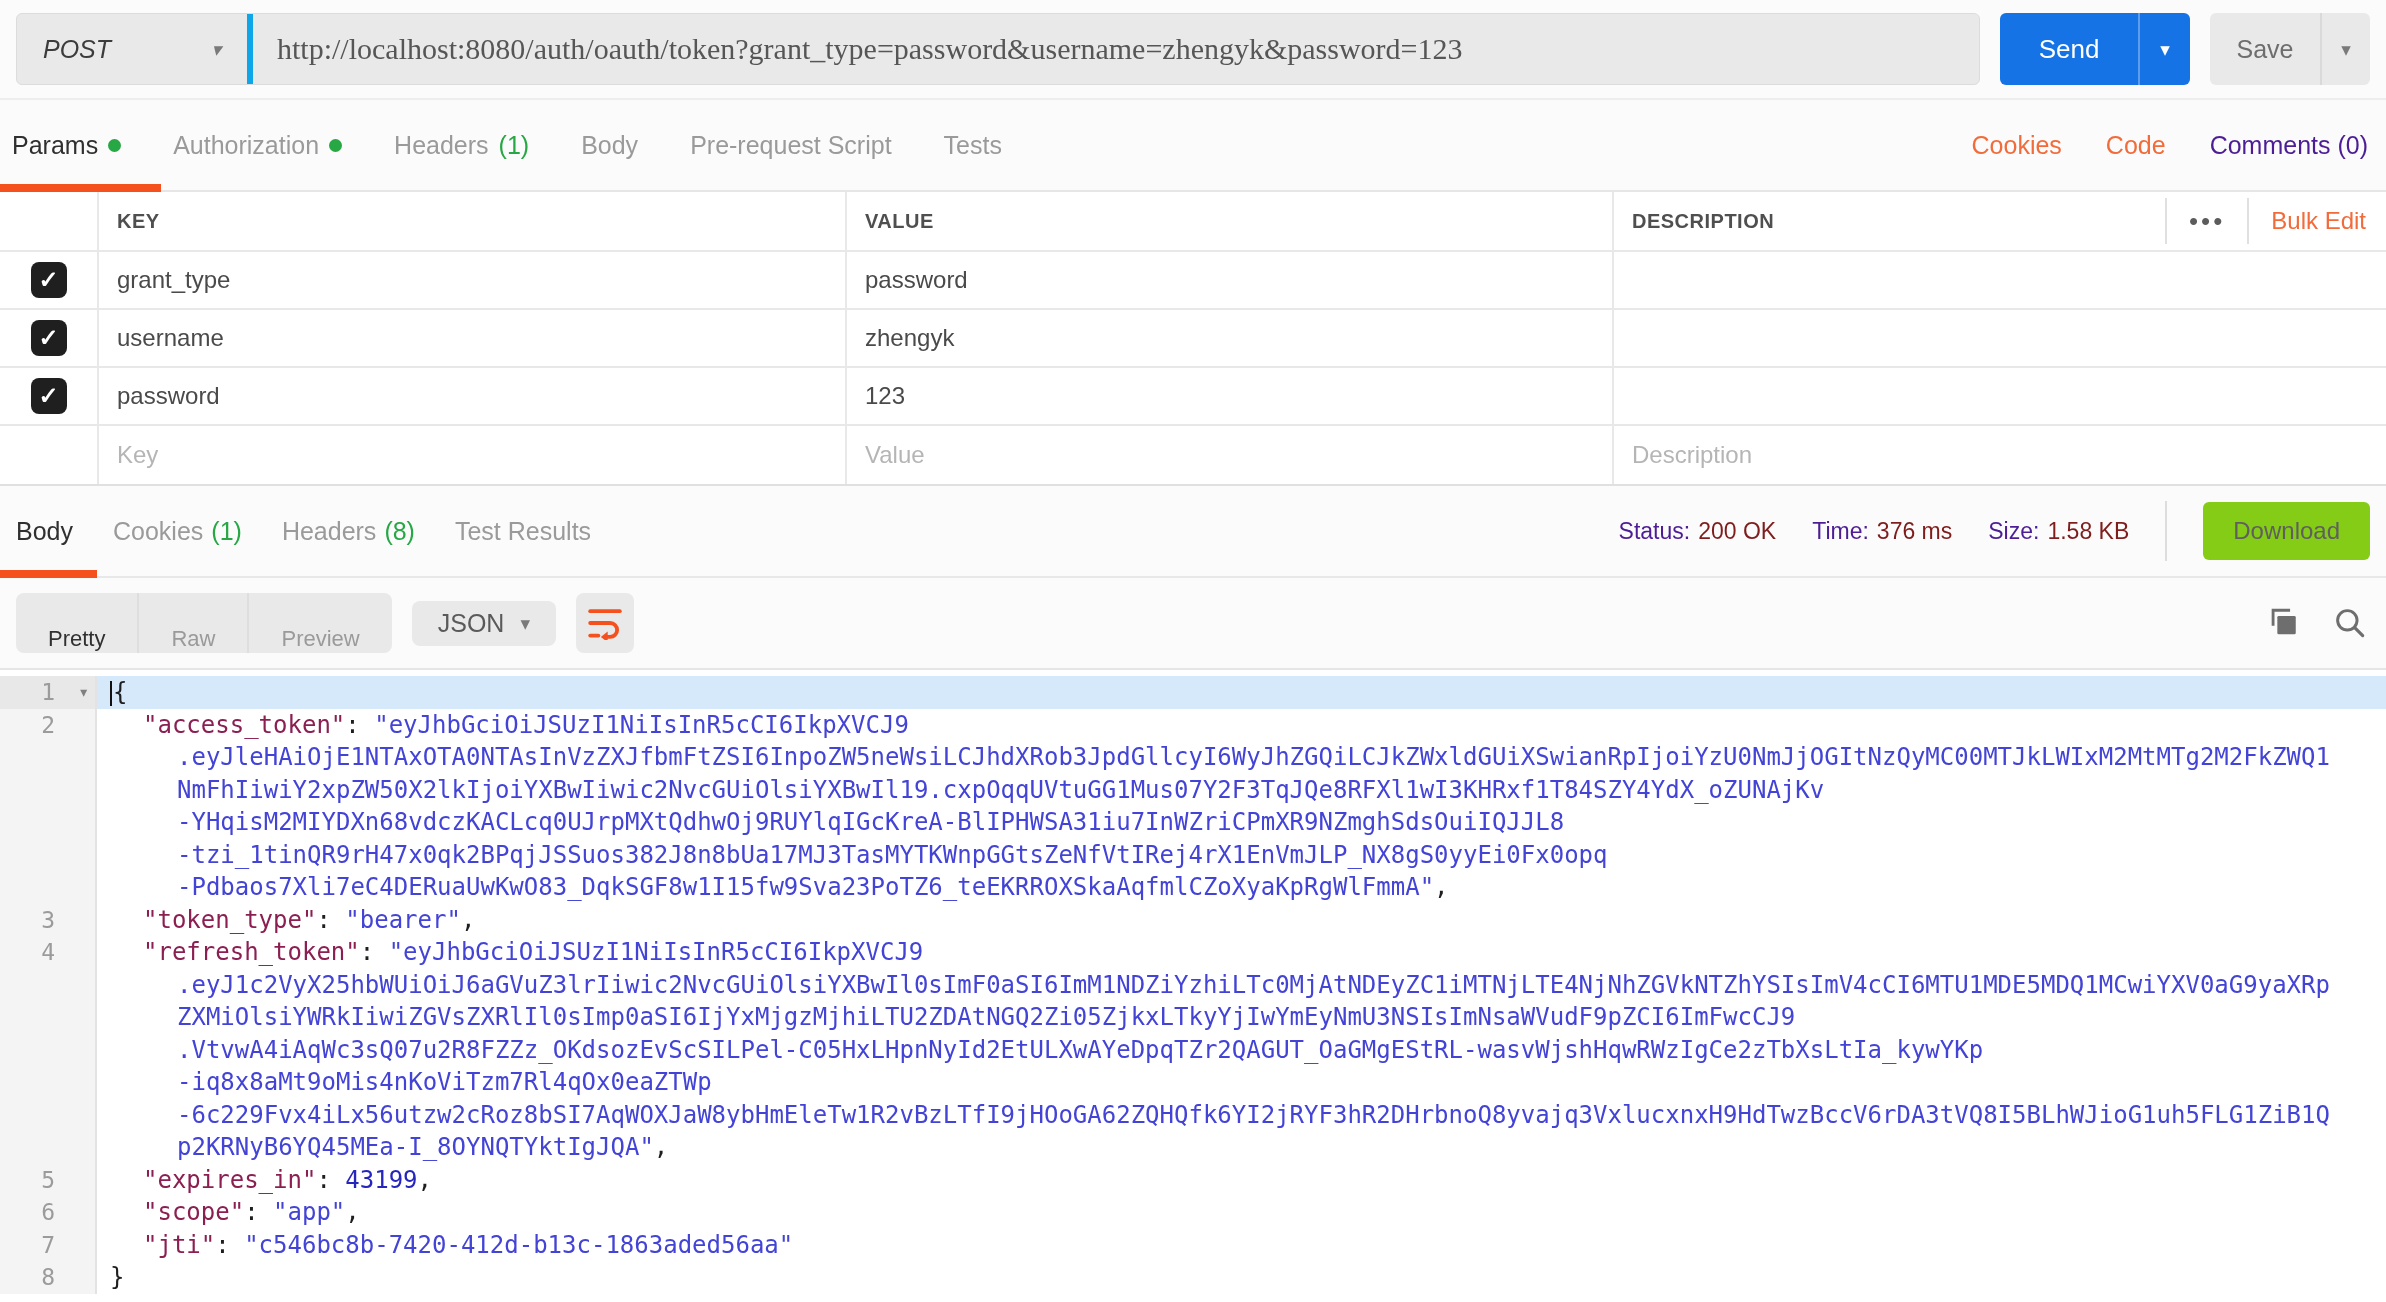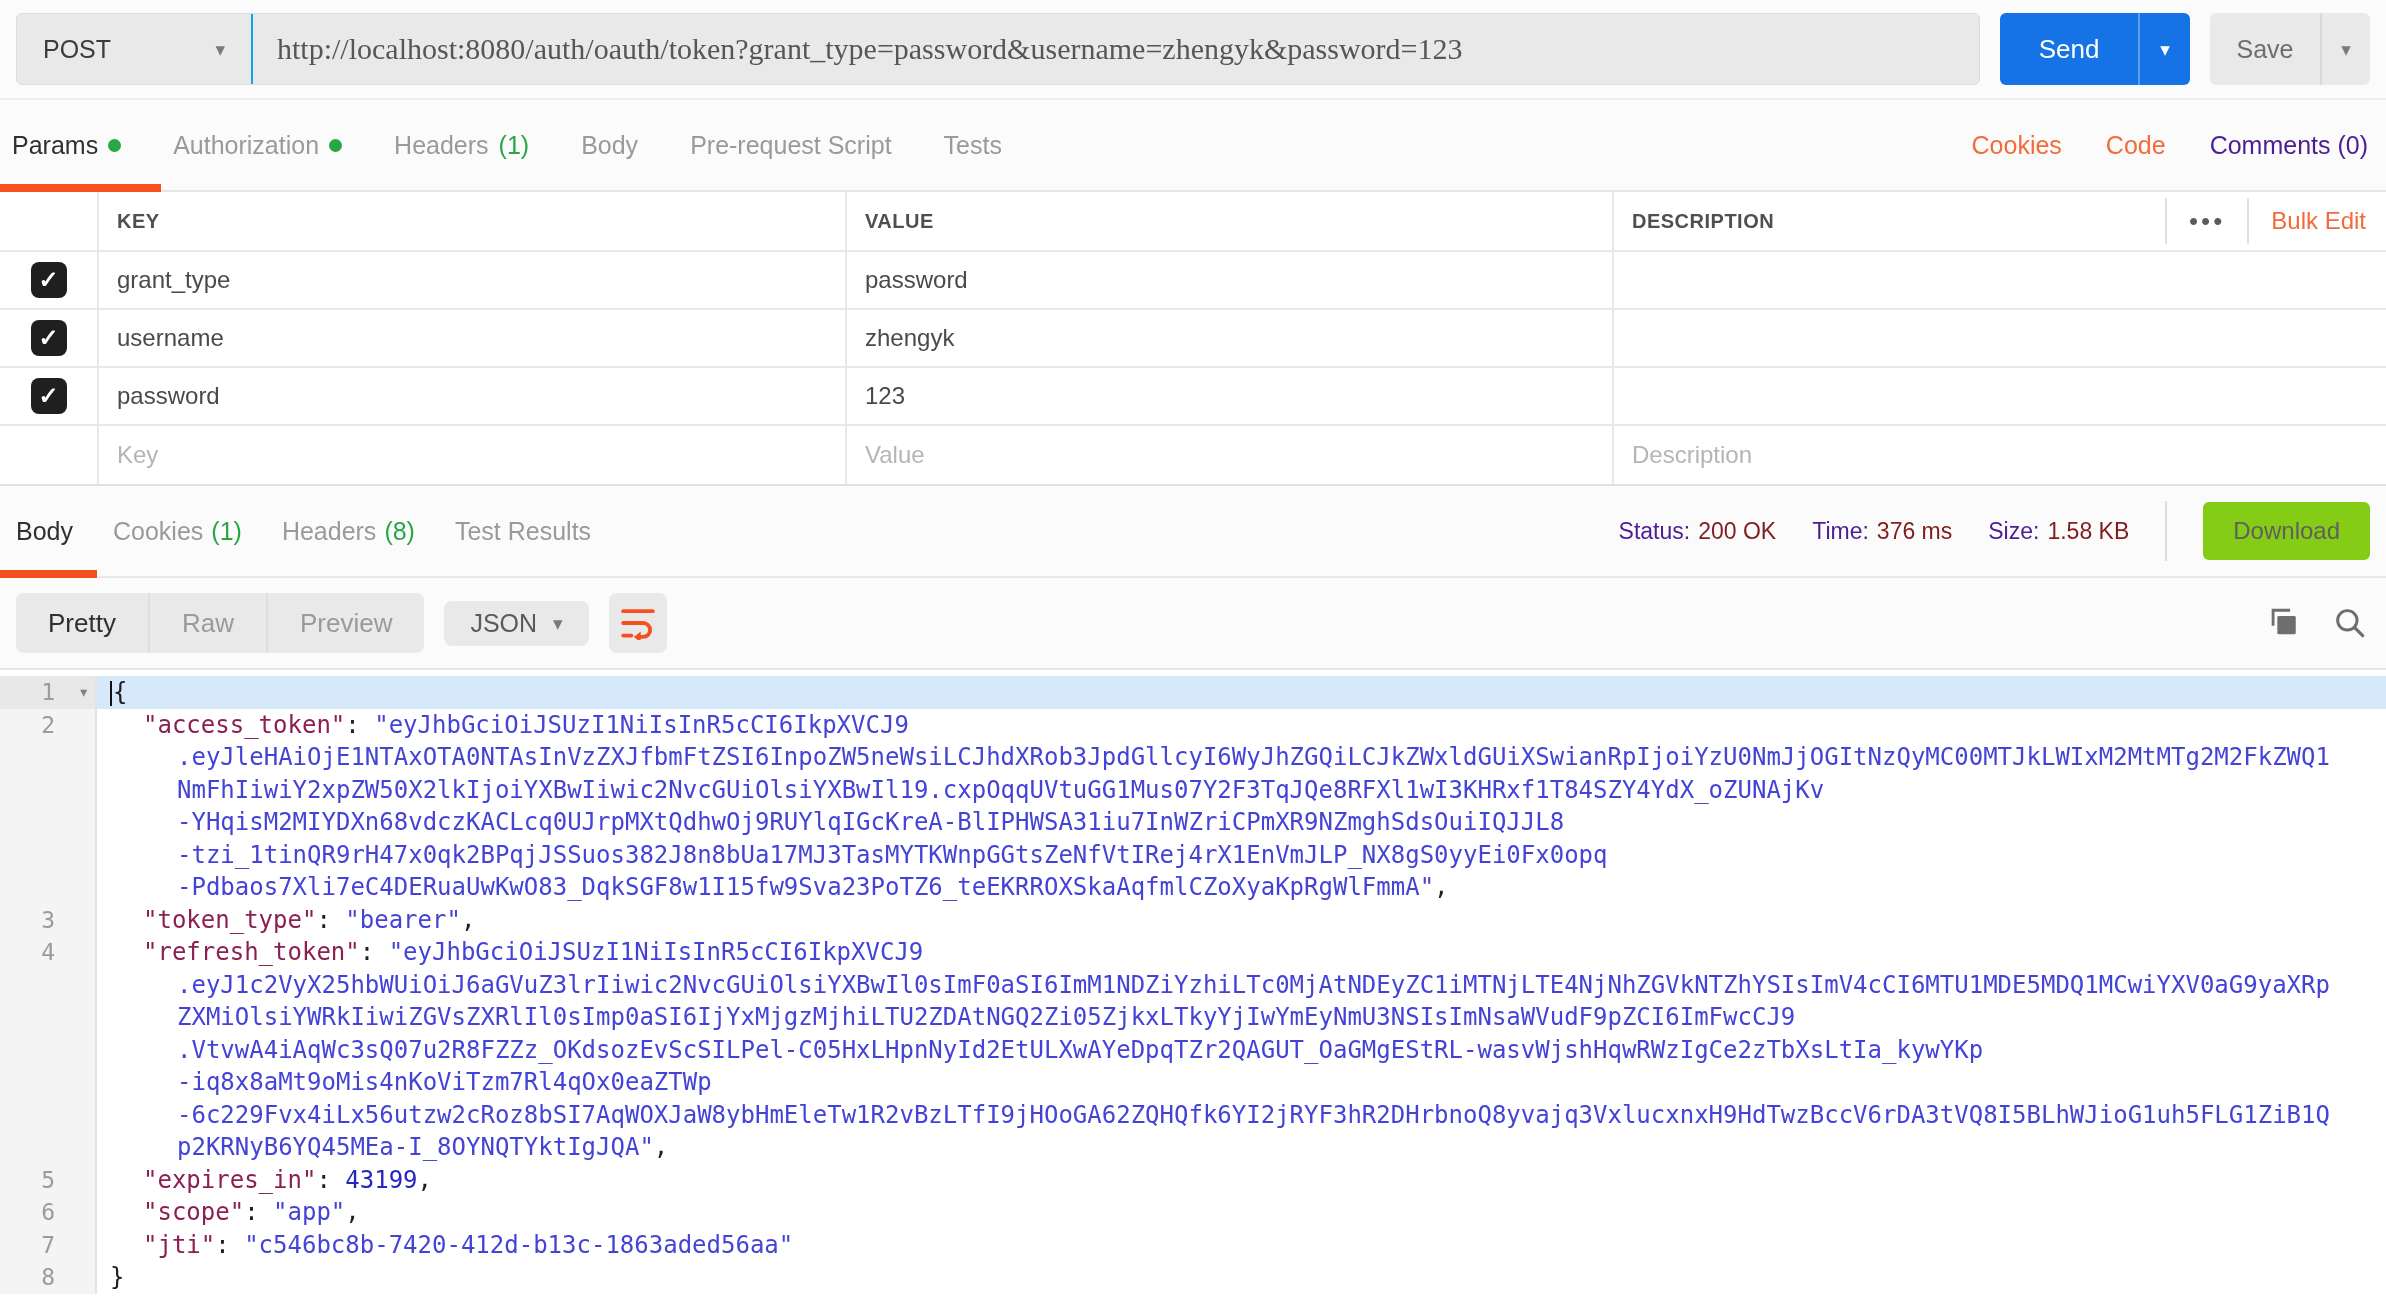--- a/index.html
+++ b/index.html
@@ -12,22 +12,22 @@
   .topbar {
     height:100px; background:#fbfbfb; border-bottom:2px solid #ededed;
     display:flex; align-items:center; padding:0 16px; gap:20px;
   }
   .url-group {
     flex:1; height:72px; background:#e9e9e9; border:1px solid #dcdcdc;
     border-radius:6px; display:flex; align-items:stretch; overflow:hidden;
   }
   .method {
     width:236px; display:flex; align-items:center; justify-content:space-between;
-    padding:12px 26px; border-right:2px solid #0ea5e9; cursor:pointer;
-    color:#3c3c3c; font-size:25px;
+    padding:12px 26px; border-right:6px solid #0ea5e9; cursor:pointer;
+    color:#3c3c3c; font-size:25px;font-style:italic;
   }
   .caret { font-size:19px; color:#7a7a7a; }
   .url {
     flex:1; background:transparent; border:none; outline:none;
     padding:0 24px; font-size:30px; color:#565656; font-family:Liberation Serif, serif;
   }
   .split { display:flex; align-items:stretch; border-radius:6px; overflow:hidden; height:72px; }
   .send { width:190px; background:#1673e6; color:#ffffff; }
   .send-main { flex:1; display:flex; align-items:center; justify-content:center; font-size:26px; }
   .send-caret { width:52px; display:flex; align-items:center; justify-content:center; border-left:2px solid rgba(255,255,255,0.30); }
@@ -84,21 +84,21 @@
   .meta-label { color:#4c1d95; }
   .meta-value { color:#7f1d1d; }
   .meta-divider { width:2px; height:60px; background:#dddddd; }
   .download {
     height:58px; padding:0 30px; background:#84cc16; border:none; border-radius:6px;
     color:#5f5f5f; font-size:24px; font-family:"Liberation Sans", sans-serif; cursor:pointer;
   }
   
   .viewer-bar { height:90px; background:#fbfbfb; display:flex; align-items:center; padding:0 20px 0 16px; }
   .seg { display:flex; background:#e9e9e9; border-radius:8px; overflow:hidden; height:60px; }
-  .seg-btn { padding:0 32px; line-height:60px; font-size:26px; color:#9a9a9a; cursor:pointer; }
+  .seg-btn { padding:16px 32px; line-height:60px; font-size:22px; color:#9a9a9a; cursor:pointer; }
   .seg-btn + .seg-btn { border-left:2px solid #dedede; }
   .seg-btn.active { color:#303030; }
   .json-dd {
     margin-left:20px; height:45px; background:#e9e9e9; border-radius:8px; cursor:pointer;
     display:flex; align-items:center; gap:16px; padding:0 26px; font-size:25px; color:#5a5a5a;
   }
   .wrap-btn {
     margin-left:20px; width:58px; height:60px; background:#e9e9e9; border:none; border-radius:8px;
     display:flex; align-items:center; justify-content:center; cursor:pointer;
   }

